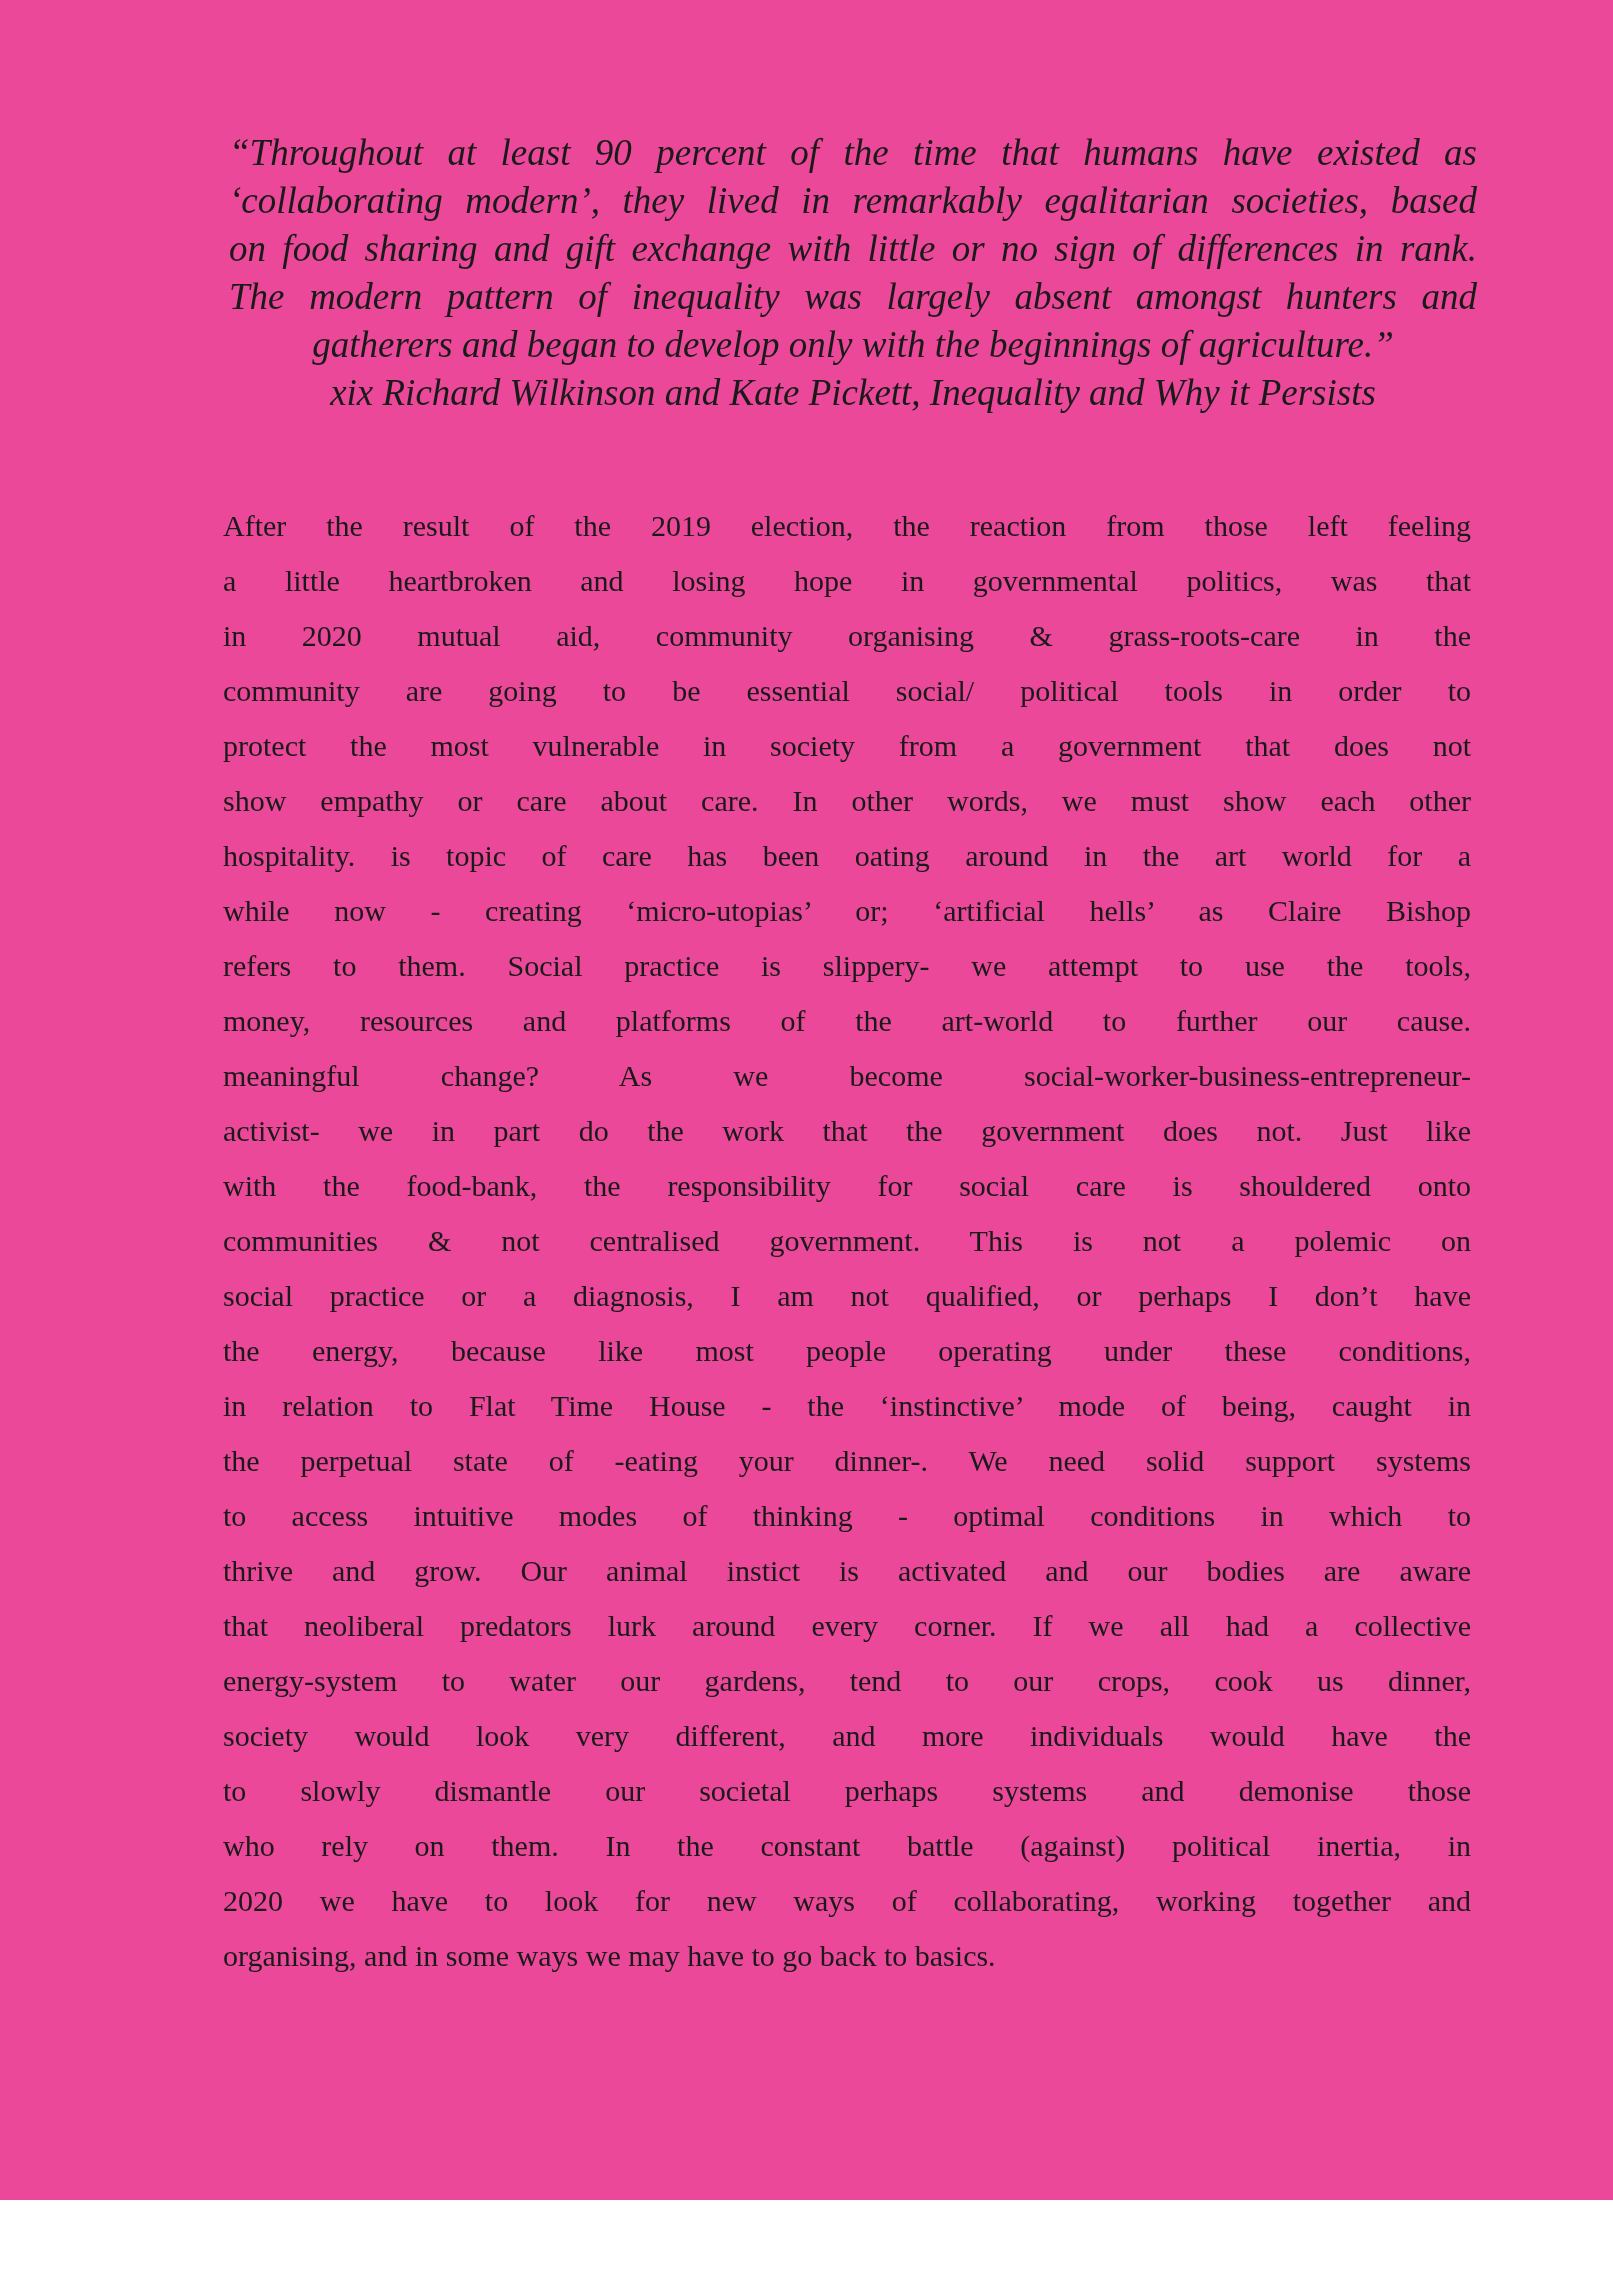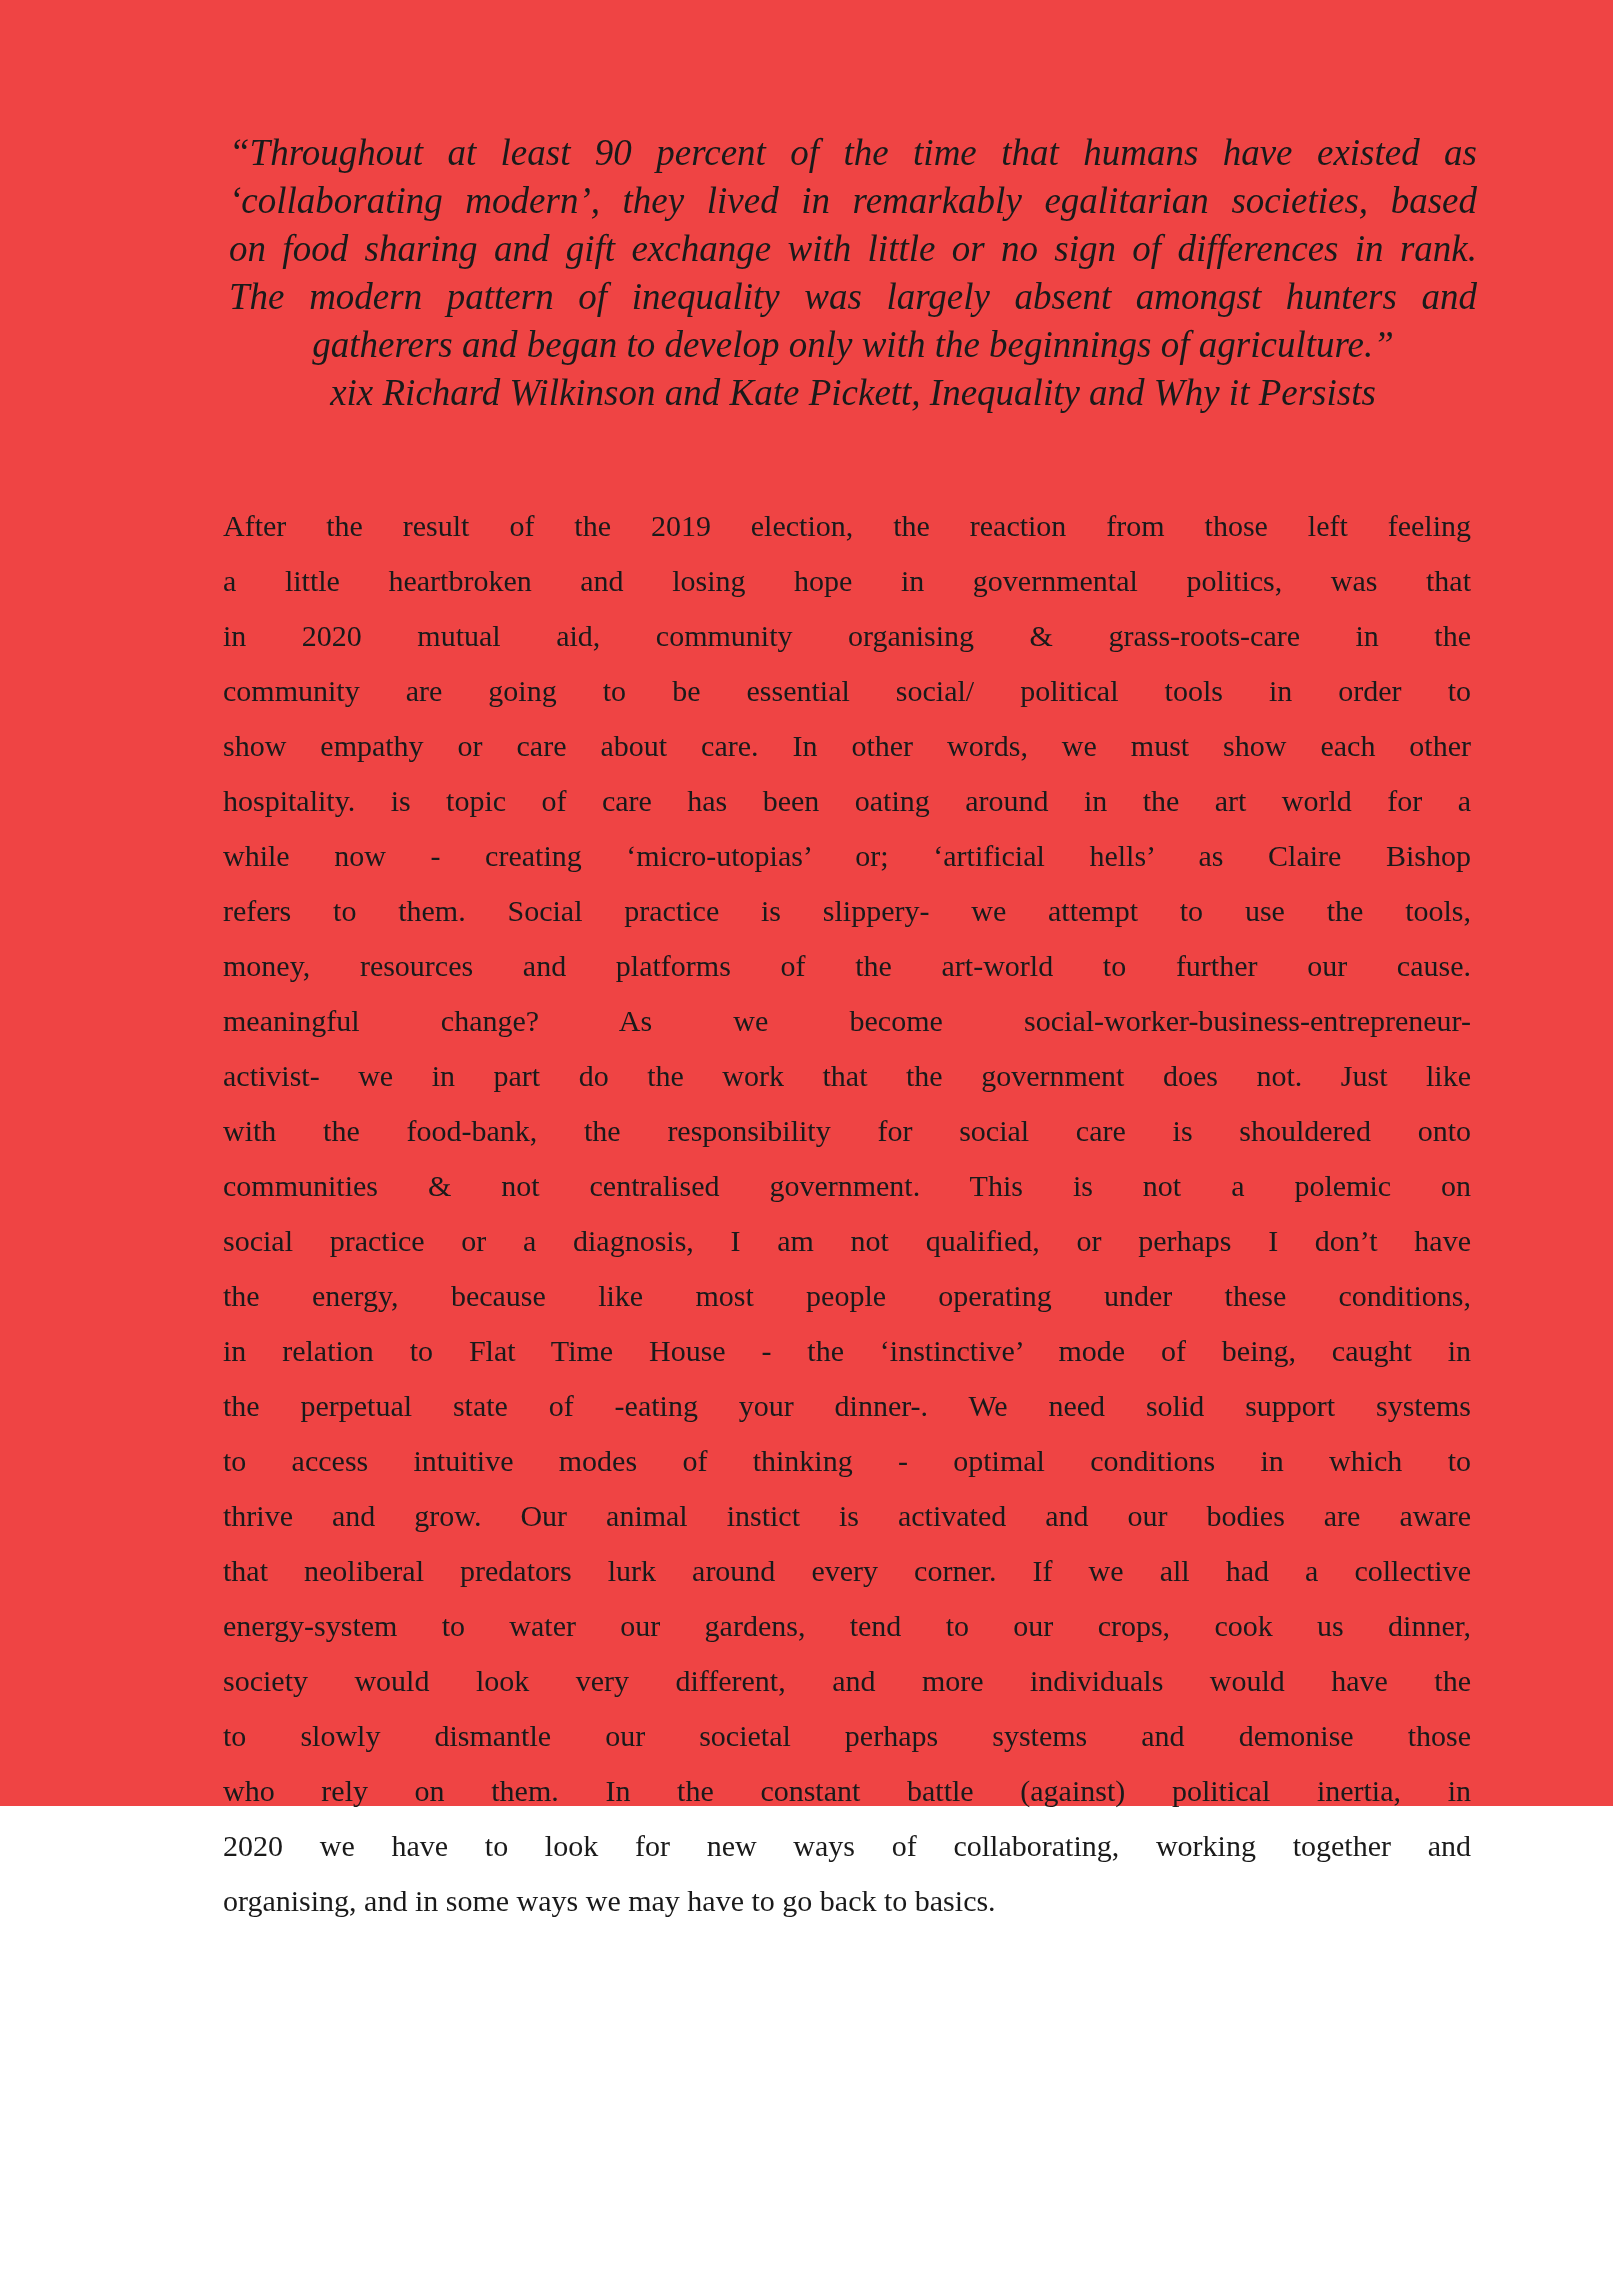--- a/index.html
+++ b/index.html
@@ -1,17 +1,17 @@
 <!DOCTYPE html>
 <html style="font-size:14.8px"><head>
   <meta charset="utf-8">
   <style>
     html, body { margin: 0; padding: 0; background: #ffffff; }
     body { width: 1613px; height: 2289px; position: relative; overflow: hidden; color: #1a1a1a; }
-    .page { position: absolute; left: 0; top: 0; width: 1613px; height: 1806px; background: #ef4444; }
+    .page { position: absolute; left: 0; top: 0; width: 1613px; height: 2200px; background: #ec4899; }
     .quote {
       position: absolute; left: 229px; top: 129px; width: 1248px;
       font-family: "Liberation Serif", "DejaVu Serif", serif;
       font-style: italic; font-size: 37px; line-height: 48px;
     }
     .quote .qline { display: block; white-space: nowrap; text-align-last: justify; text-align: justify; }
     .quote .qline.center { text-align: right; text-align-last: center; }
     .quote .attrib { display: block; text-align: center; white-space: nowrap; }
     .body-text {
       position: absolute; left: 223px; top: 498px; width: 1248px;
@@ -32,20 +32,21 @@
     <span class="qline">The modern pattern of inequality was largely absent amongst hunters and</span>
     <span class="qline center">gatherers and began to develop only with the beginnings of agriculture.”</span>
     <span class="attrib">xix  Richard Wilkinson and Kate Pickett, Inequality and Why it Persists</span>
   </div>
 
   <div class="body-text">
     <span class="bline">After the result of the 2019 election, the reaction from those left feeling</span>
     <span class="bline">a little heartbroken and losing hope in governmental politics, was that</span>
     <span class="bline">in 2020 mutual aid, community organising &amp; grass-roots-care in the</span>
     <span class="bline">community are going to be essential social/ political tools in order to</span>
+    <span class="bline">protect the most vulnerable in society from a government that does not</span>
     <span class="bline">show empathy or care about care. In other words, we must show each other</span>
     <span class="bline">hospitality. is topic of care has been  oating around in the art world for a</span>
     <span class="bline">while now - creating ‘micro-utopias’ or; ‘artificial hells’ as Claire Bishop</span>
     <span class="bline">refers to them. Social practice is slippery- we attempt to use the tools,</span>
     <span class="bline">money, resources and platforms of the art-world to further our cause.</span>
     <span class="bline">meaningful change? As we become social-worker-business-entrepreneur-</span>
     <span class="bline">activist- we in part do the work that the government does not. Just like</span>
     <span class="bline">with the food-bank, the responsibility for social care is shouldered onto</span>
     <span class="bline">communities &amp; not centralised government. This is not a polemic on</span>
     <span class="bline">social practice or a diagnosis, I am not qualified, or perhaps I don’t have</span>

